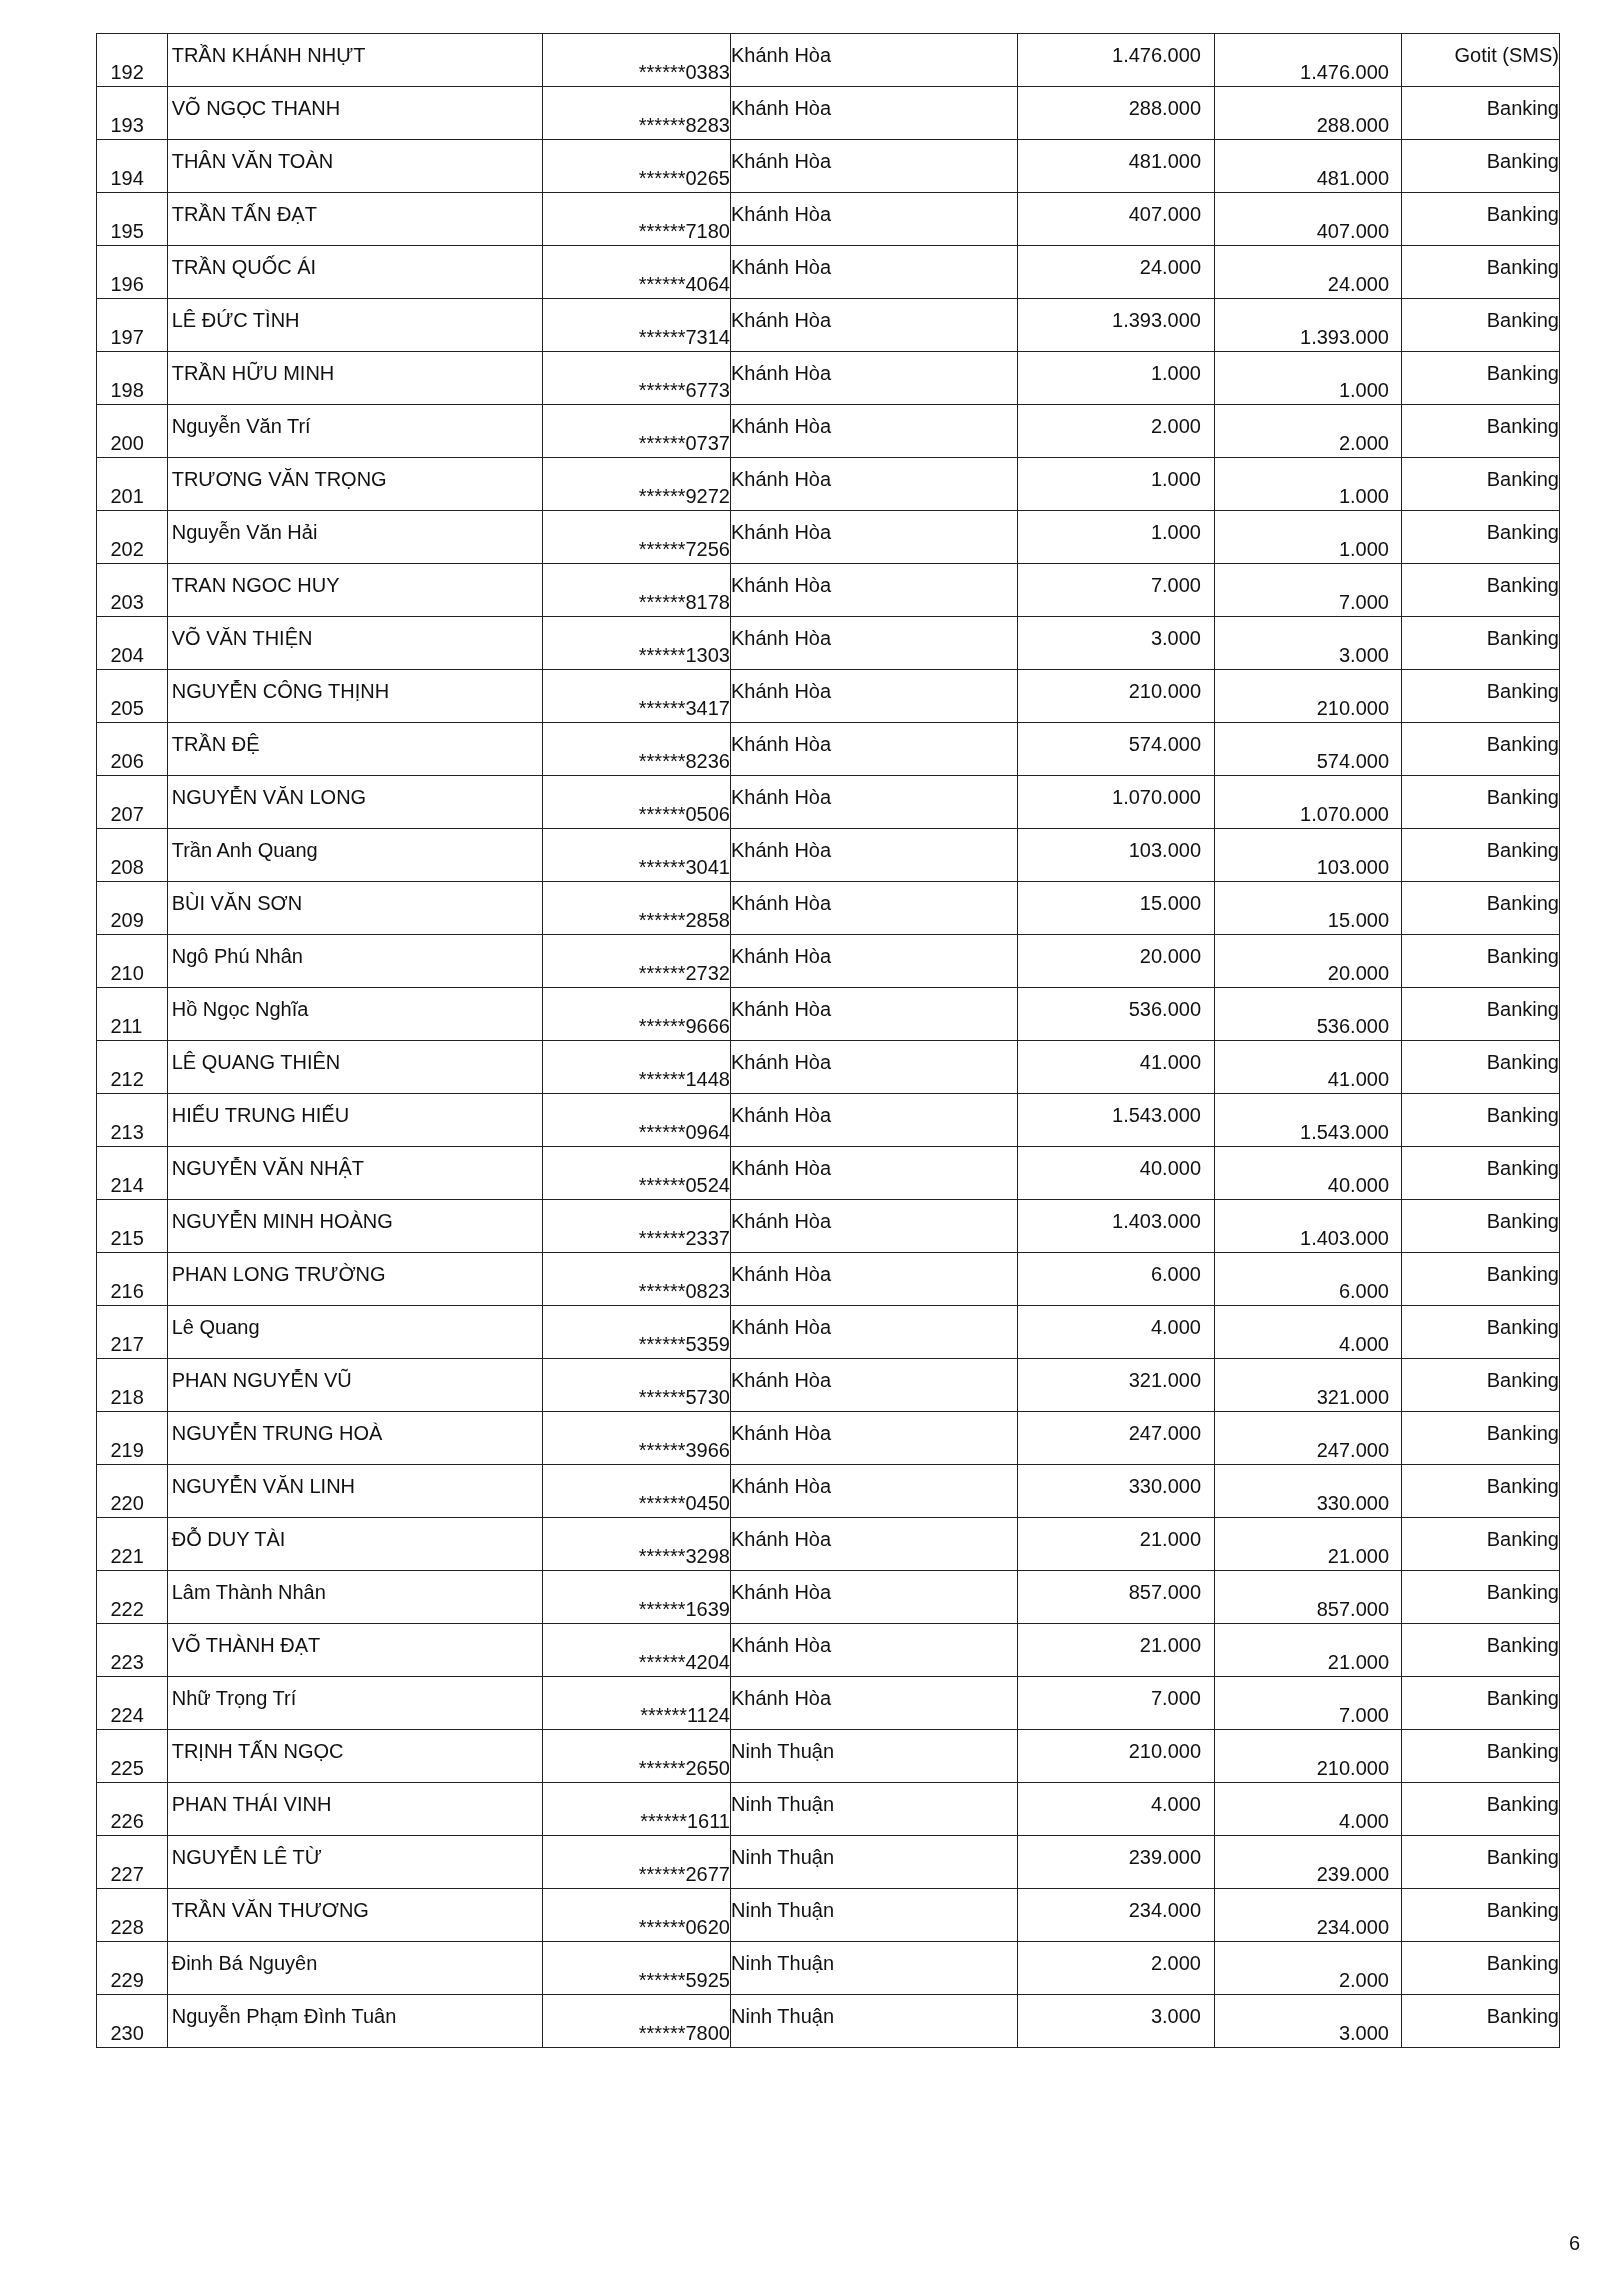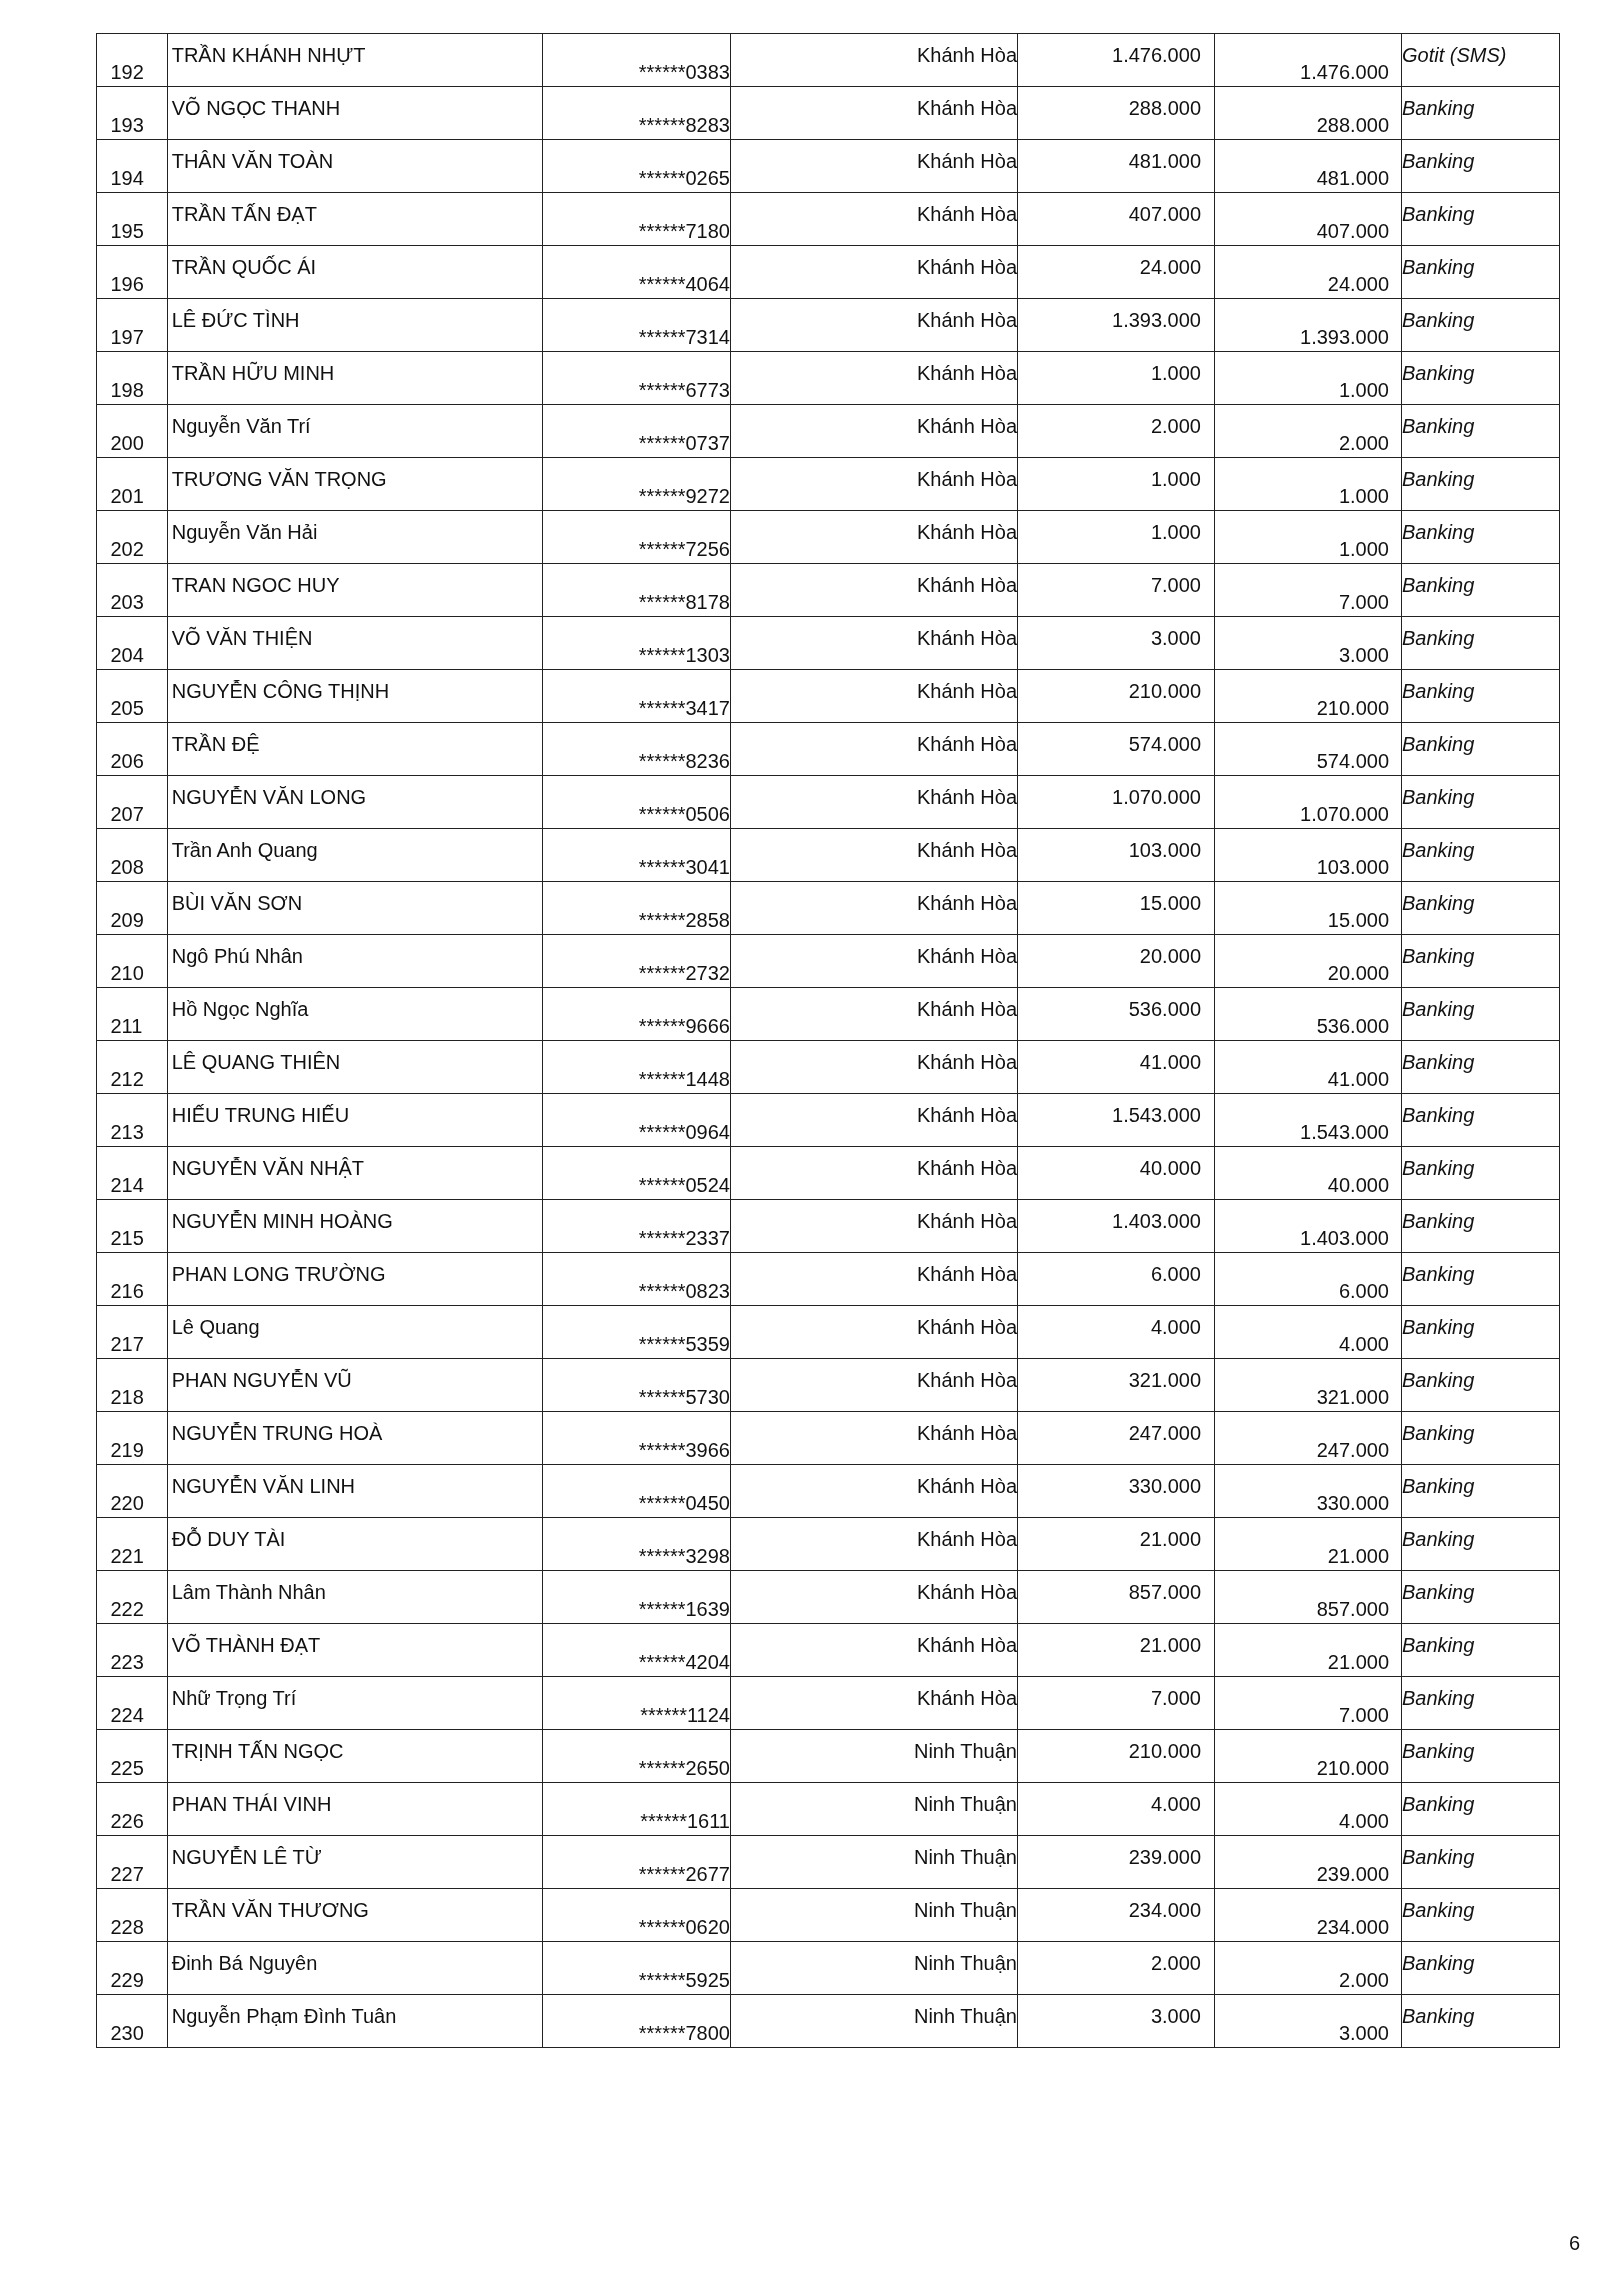--- a/index.html
+++ b/index.html
@@ -25,24 +25,24 @@
   col.c-prov { width: 287px; }
   col.c-amt1 { width: 197px; }
   col.c-amt2 { width: 187px; }
   col.c-pay { width: 158px; }
   .cell-inner { position: absolute; left: 0; right: 0; }
   .top { top: 11px; }
   .bot { bottom: 3.7px; }
   .stt .cell-inner { left: 5.5px; right: auto; margin-left: 8px; }
   .name .cell-inner { left: 3.7px; }
   .idc .cell-inner { text-align: right; }
-  .prov .cell-inner { text-align: right; }
+  .prov .cell-inner { text-align: left; }
   .amt1 .cell-inner { text-align: right; right: 13px; left: 0; }
   .amt2 .cell-inner { text-align: right; right: 12px; left: 0; }
-  .pay .cell-inner { text-align: left; font-style: italic; }
+  .pay .cell-inner { text-align: right; }
   #page-number {
     position: absolute; left: 1569px; top: 2232px;
     font-size: 20px; font-family: "Liberation Sans", sans-serif;
   }
 </style>
 </head>
 <body>
 
 <table id="doc-table">
   <colgroup>

